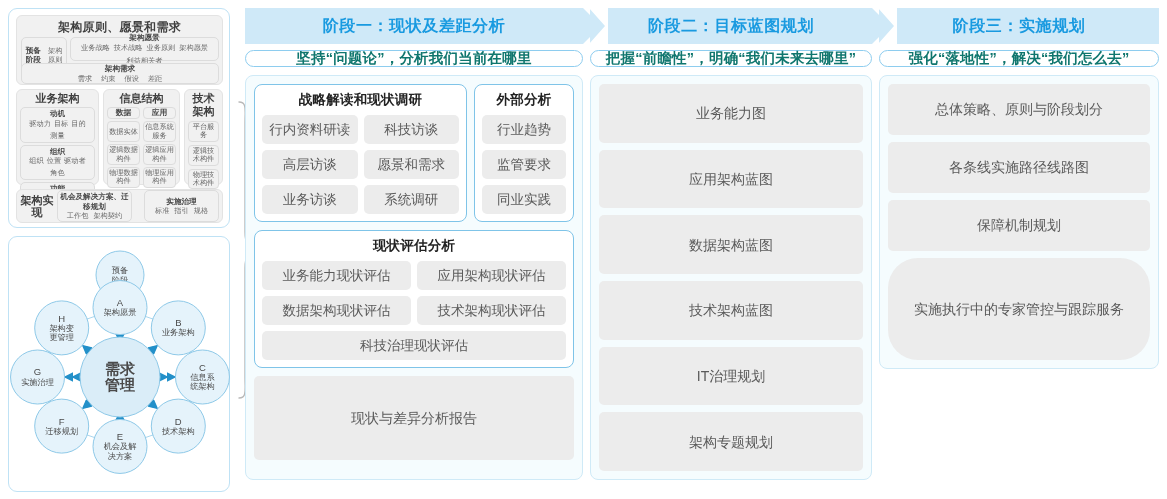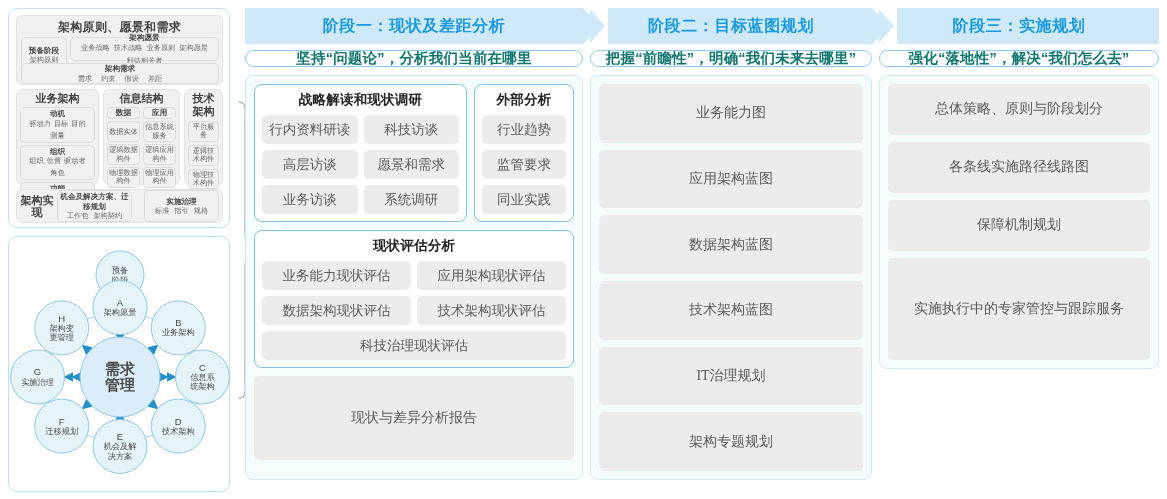--- a/index.html
+++ b/index.html
@@ -33,21 +33,21 @@
     text-align:center;
     color:#5c5c5c;
   }
   .t-sub{font-size:7.2px;line-height:9px;color:#6a6a6a;}
   .t-mid{font-size:7.6px;font-weight:bold;line-height:9.5px;color:#4a4a4a;}
 
   
   #grp-top{position:absolute;left:7px;top:6px;width:207px;height:70px;
            background:#f1f1f1;border:1px solid #e3e3e3;border-radius:6px;box-sizing:border-box;}
   #grp-top .title{margin-top:3px;font-size:12px;font-weight:bold;color:#3f3f3f;text-align:center;letter-spacing:.3px;}
-  #row-prep{position:absolute;left:4px;top:21px;width:46px;height:36px;display:flex;flex-direction:column;
+  #row-prep{position:absolute;left:4px;top:21px;width:46px;height:36px;display:flex;flex-direction:row;
             align-items:center;justify-content:center;}
   #row-vision{position:absolute;left:53px;top:21px;width:149px;height:24px;display:flex;flex-direction:column;
             align-items:center;justify-content:center;}
   #row-req{position:absolute;left:4px;top:47px;width:198px;height:21px;display:flex;flex-direction:column;
             align-items:center;justify-content:center;}
   .inline-terms{display:flex;gap:4px;justify-content:center;flex-wrap:wrap;}
 
   
   #grp-mid{position:absolute;left:7px;top:80px;width:207px;height:96px;display:flex;gap:4px;}
   .arch-col{background:#f1f1f1;border:1px solid #e3e3e3;border-radius:6px;box-sizing:border-box;
@@ -117,21 +117,21 @@
   .card{
     border:1px solid #7fc4e8;border-radius:8px;background:#ffffff;
     box-sizing:border-box;padding:6px 7px 7px;
   }
   .card-title{font-size:13.5px;font-weight:bold;color:#222;text-align:center;margin-bottom:6px;letter-spacing:.2px;}
 
   .chip{
     background:#ececec;border-radius:5px;
     display:flex;align-items:center;justify-content:center;
     font-size:13.5px;color:#5a5a5a;box-sizing:border-box;
-    text-align:center;line-height:1.15;font-family:Liberation Serif, serif;
+    text-align:center;line-height:1.15;
   }
   .grid2{display:flex;flex-wrap:wrap;gap:6px;}
   .grid2 .chip{width:calc(50% - 3px);height:29px;}
   .grid2 .chip.full{width:100%;}
   .colchips{display:flex;flex-direction:column;gap:6px;}
   .colchips .chip{height:29px;}
 
   #p1-row1{display:flex;gap:7px;}
   #card-strategy{flex:1;}
   #card-external{width:100px;}
@@ -428,17 +428,17 @@
       <svg class="notch" viewBox="0 0 19 36">
         <path d="M0,0 L19,0 L19,36 L0,36 L16,18 Z" fill="#ffffff"></path>
       </svg>
       <span>阶段三：实施规划</span>
     </div>
     <div class="subtitle">强化“落地性”，解决“我们怎么去”</div>
     <div class="body-panel" id="p3-body">
         <div class="chip tallchip">总体策略、原则与阶段划分</div>
         <div class="chip tallchip">各条线实施路径线路图</div>
         <div class="chip tallchip">保障机制规划</div>
-        <div class="chip tallchip" style="flex: 2 1 0%;">实施执行中的专家管控与跟踪服务</div>
+        <div class="chip tallchip" style="flex: 2 1 0%; border-radius: 30px;">实施执行中的专家管控与跟踪服务</div>
       </div>
   </div>
 
 </div>
 
 </body></html>

